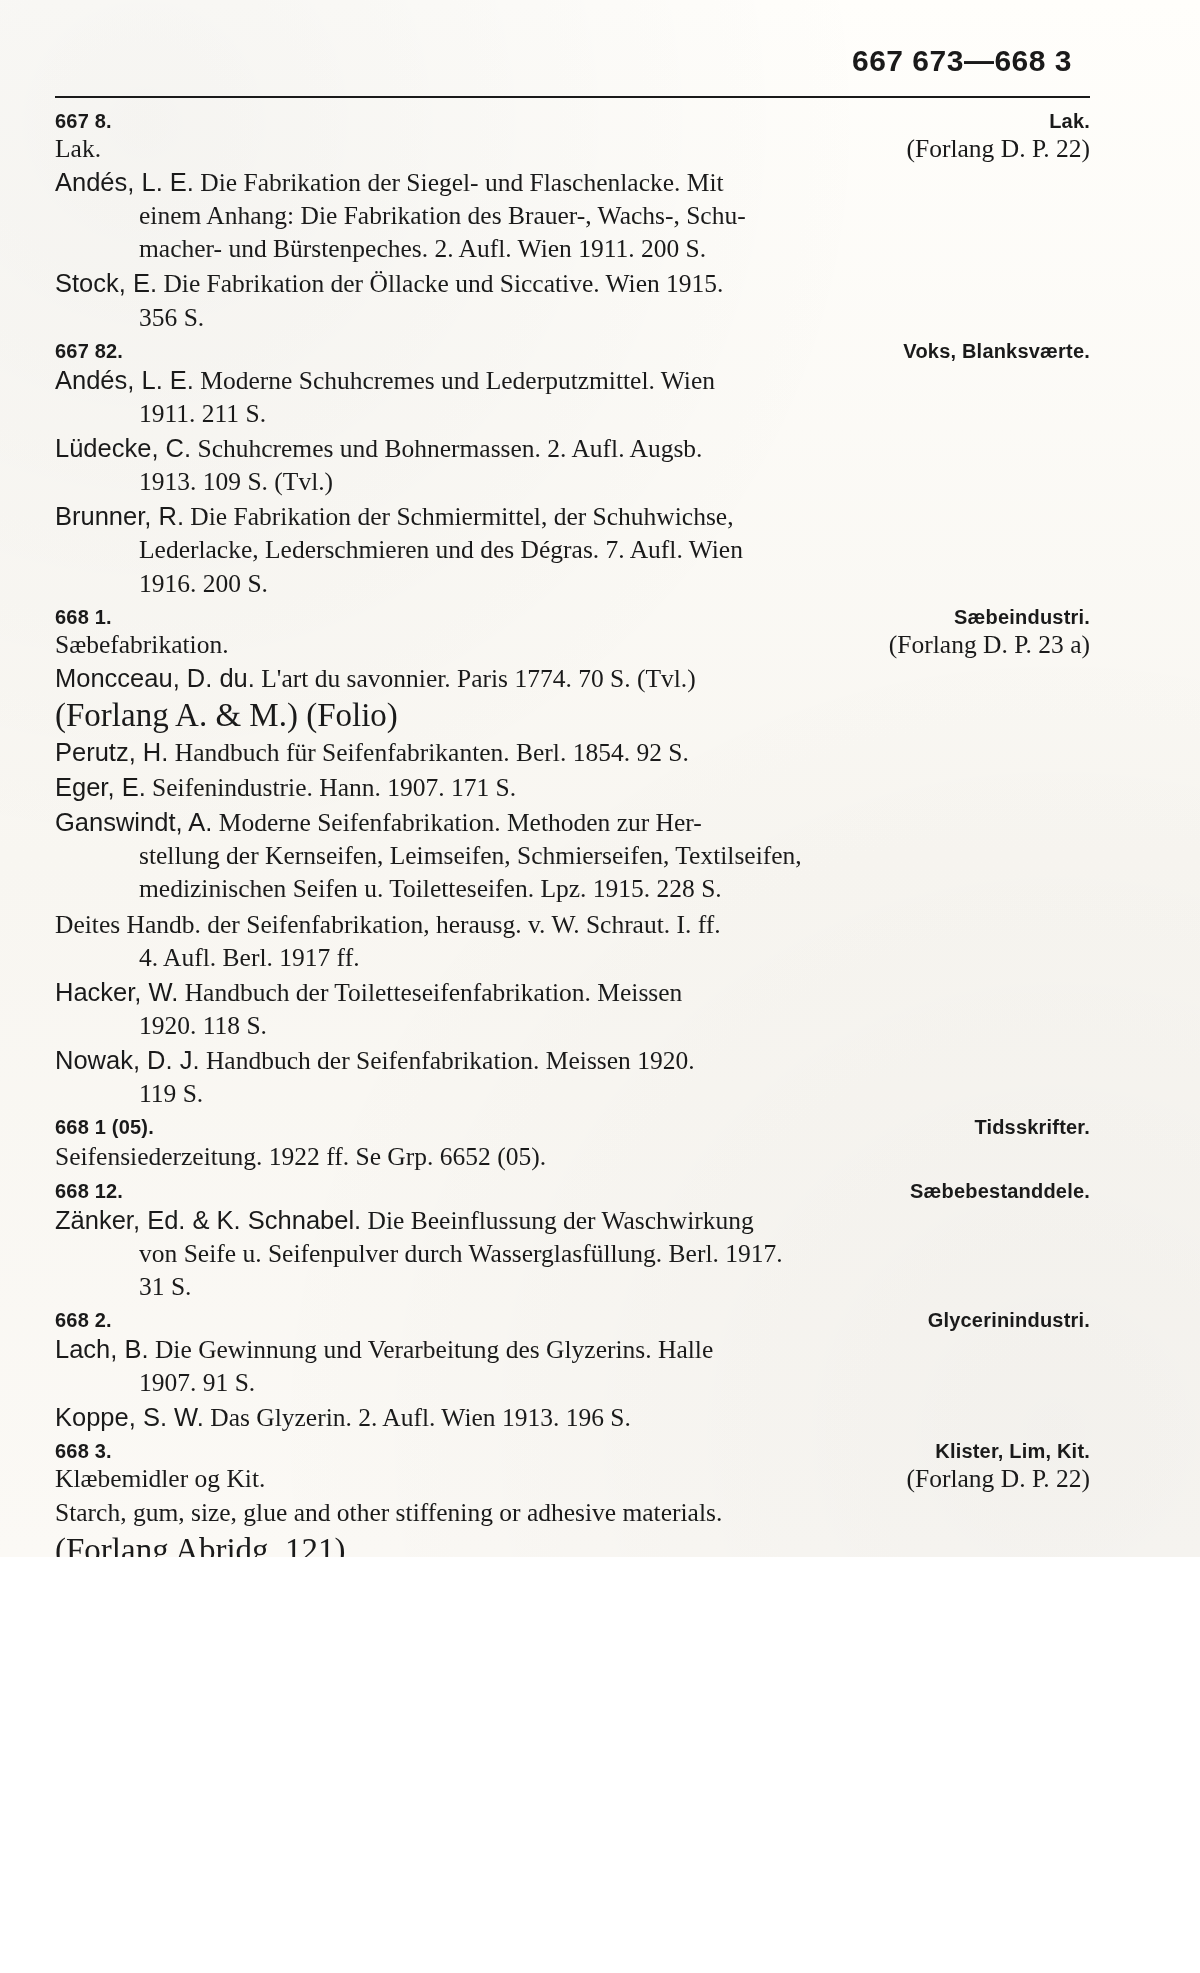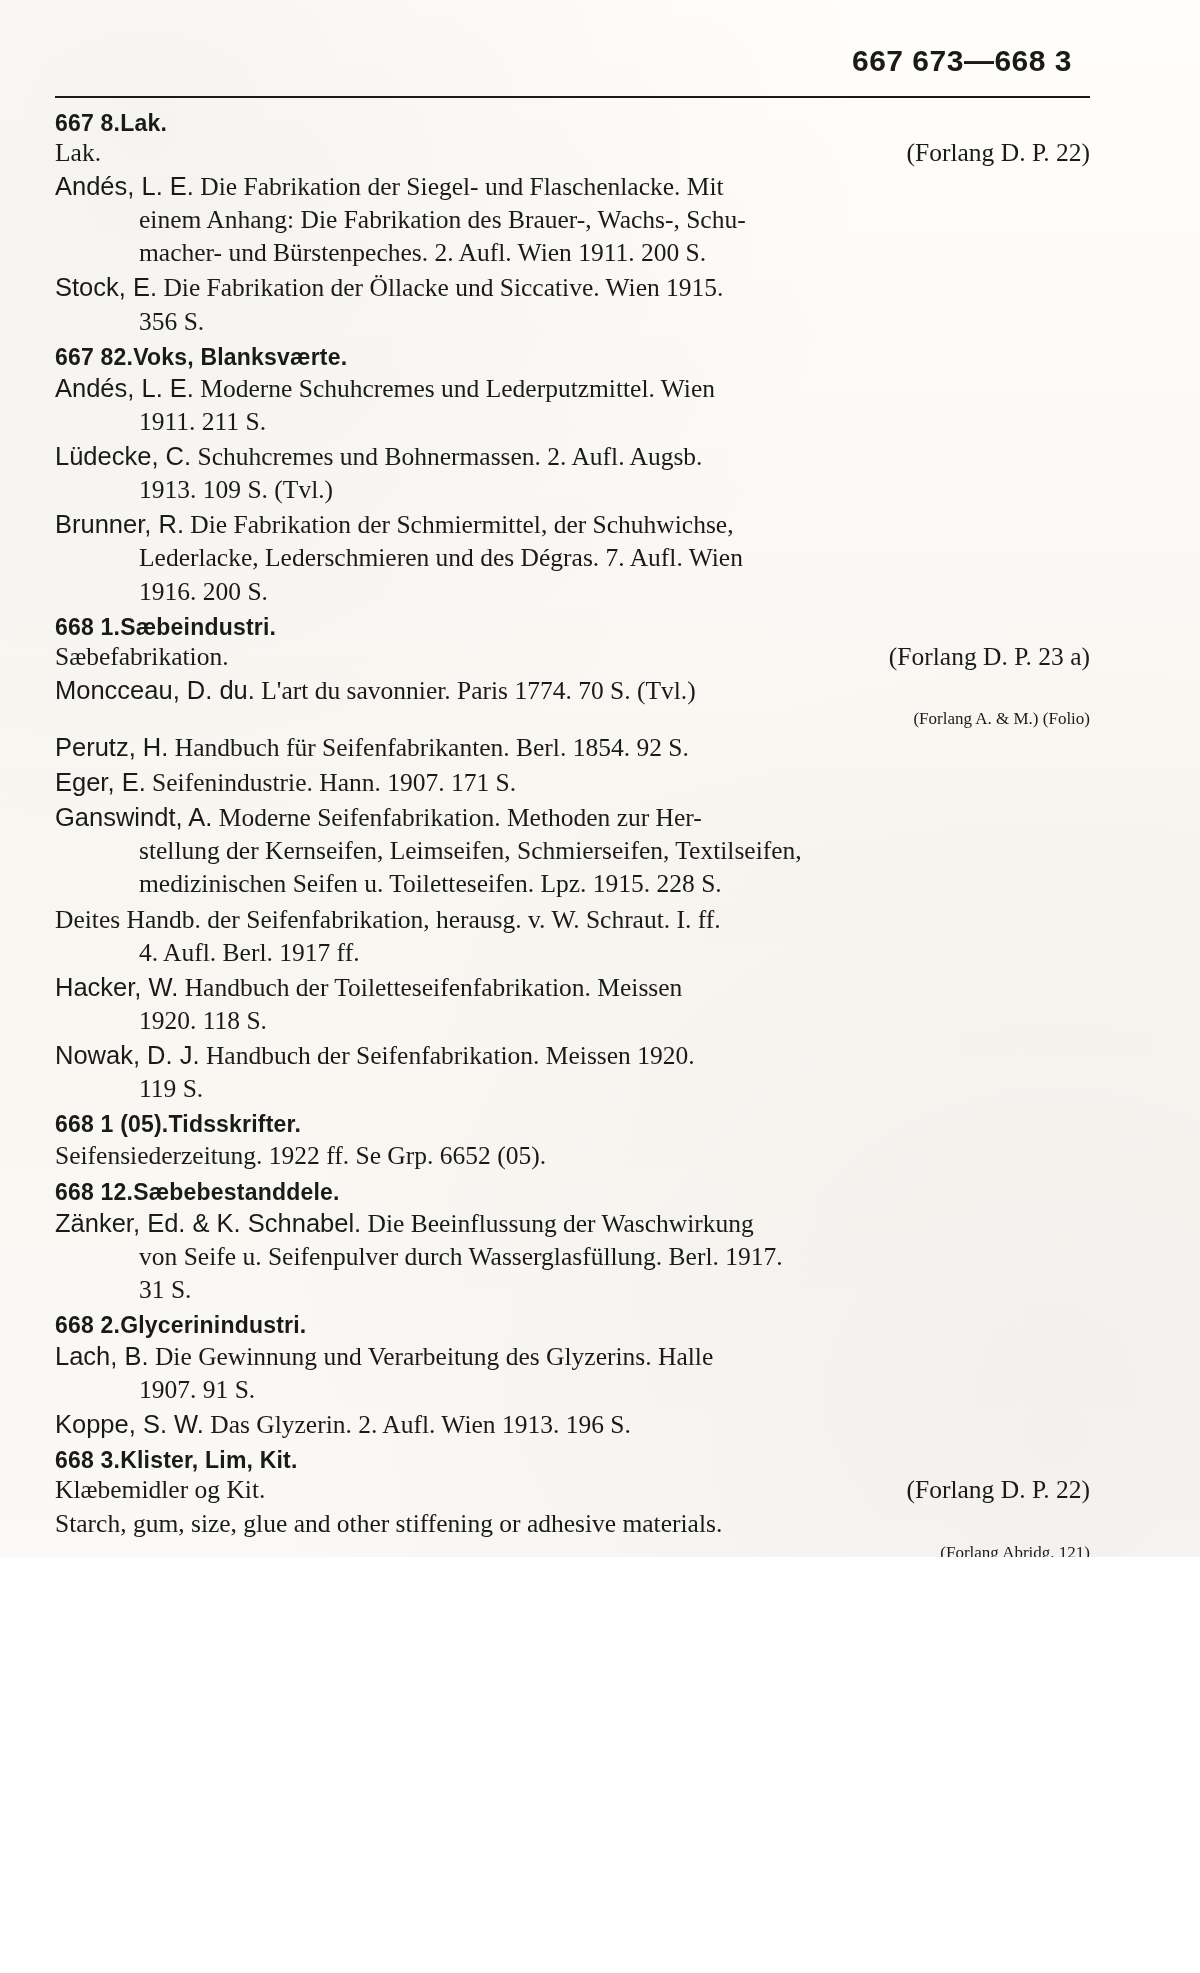--- a/index.html
+++ b/index.html
@@ -64,40 +64,41 @@
     display: block;
     padding-left: 42px;
     text-indent: 0;
   }
   .hangs {
     padding-left: 42px;
     text-indent: -42px;
   }
   .secthead {
     display: flex;
+    justify-content: space-between;
     align-items: baseline;
     font-weight: bold;
-    font-size: 23px;
+    font-size: 20px;
     font-family: "Liberation Sans", sans-serif;
     margin: 6px 0 1px 0;
     letter-spacing: 0.2px;
   }
   .secthead .num { white-space: nowrap; }
   .secthead .ttl { white-space: nowrap; }
   .subline {
     display: flex;
     justify-content: space-between;
     align-items: baseline;
     font-size: 25.5px;
     margin: 0 0 2px 0;
   }
   .subline .right { white-space: nowrap; }
   .rightonly {
-    text-align: right;
-    font-size: 17px;
+    text-align: left;
+    font-size: 33px;
     margin: 0 0 2px 0;
   }
   .author { font-weight: normal; font-family: "Liberation Sans", sans-serif; }
   .folio {
     position: absolute;
     left: 0; right: 0;
     top: 1686px;
     text-align: center;
     font-size: 22px;
     letter-spacing: 1px;

